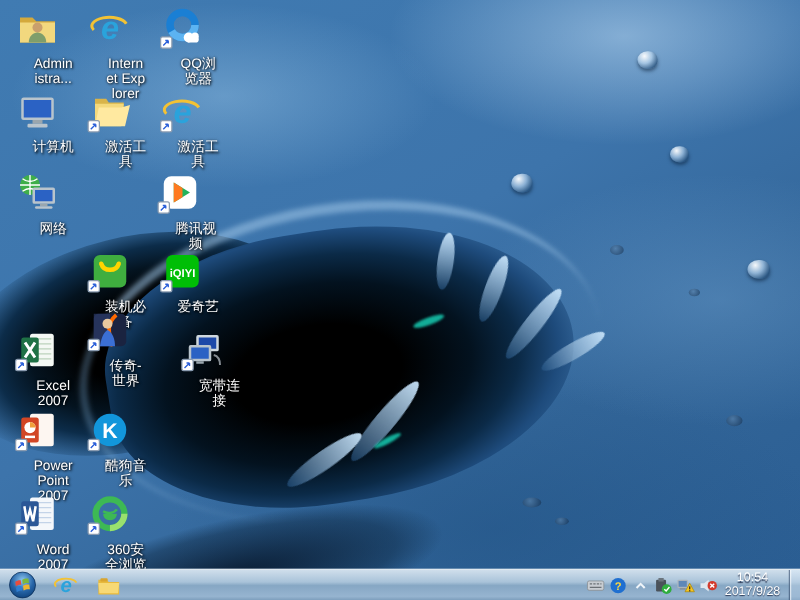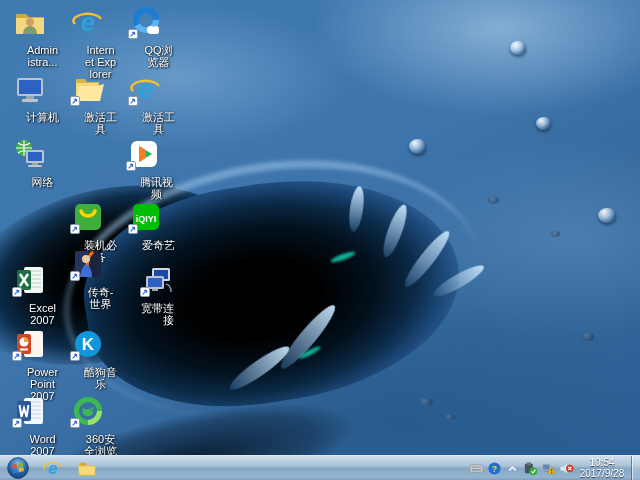--- a/index.html
+++ b/index.html
@@ -177,21 +177,21 @@
             <rect x="3" y="3" width="26" height="26" rx="4" fill="#1a2340"></rect>
             <path d="M3 3h13v26H3z" fill="#2c3a66" opacity=".7"></path>
             <path d="M21 4c-7 6-7 13-3 25" stroke="#ff6a00" stroke-width="3" fill="none"></path>
             <circle cx="14" cy="11" r="4" fill="#e8c9a0"></circle>
             <path d="M8 29c1-8 4-12 6-13 4 2 6 7 6 13z" fill="#3b6fd4"></path>
           </svg><span class="badge">
             <svg viewBox="0 0 10 10">
               <path d="M2 8L7 3M7 3H4M7 3v3" stroke="#2b5fd9" stroke-width="1.4" fill="none"></path>
             </svg>
           </span></span><div class="label">传奇-世界</div></div>
-      <div class="cell" style="left: 116px; top: 264px; text-align: right;"><span class="glyph"><svg viewBox="0 0 32 32">
+      <div class="cell" style="left: 134px; top: 264px;"><span class="glyph"><svg viewBox="0 0 32 32">
             <rect x="10" y="4" width="18" height="13" rx="1.5" fill="#cfd8de"></rect>
             <rect x="12" y="6" width="14" height="9" fill="#1d49a8"></rect>
             <rect x="4" y="12" width="18" height="13" rx="1.5" fill="#b9c4cc"></rect>
             <rect x="6" y="14" width="14" height="9" fill="#2b62c4"></rect>
             <rect x="10" y="25" width="6" height="2" fill="#9aa6ae"></rect>
             <path d="M24 20c4 1 5 4 5 8" stroke="#858c92" stroke-width="1.6" fill="none"></path>
           </svg><span class="badge">
             <svg viewBox="0 0 10 10">
               <path d="M2 8L7 3M7 3H4M7 3v3" stroke="#2b5fd9" stroke-width="1.4" fill="none"></path>
             </svg>

